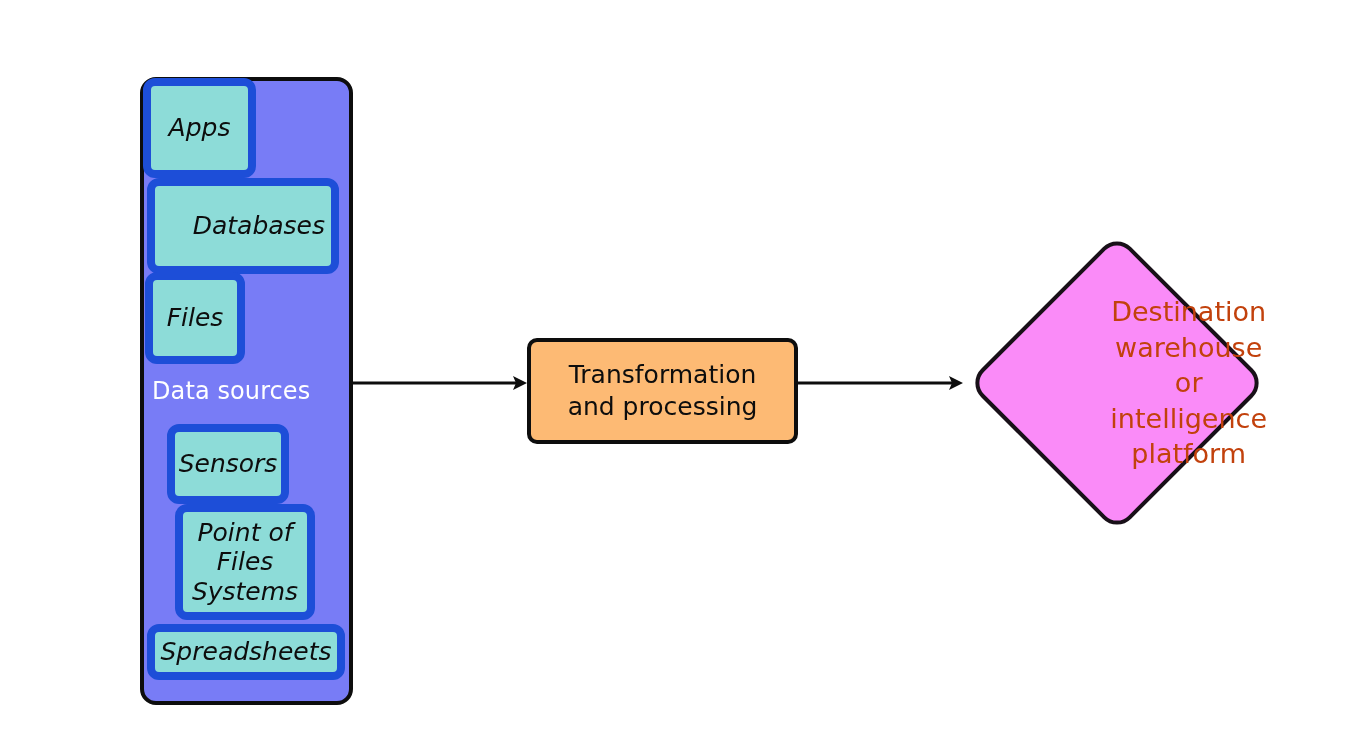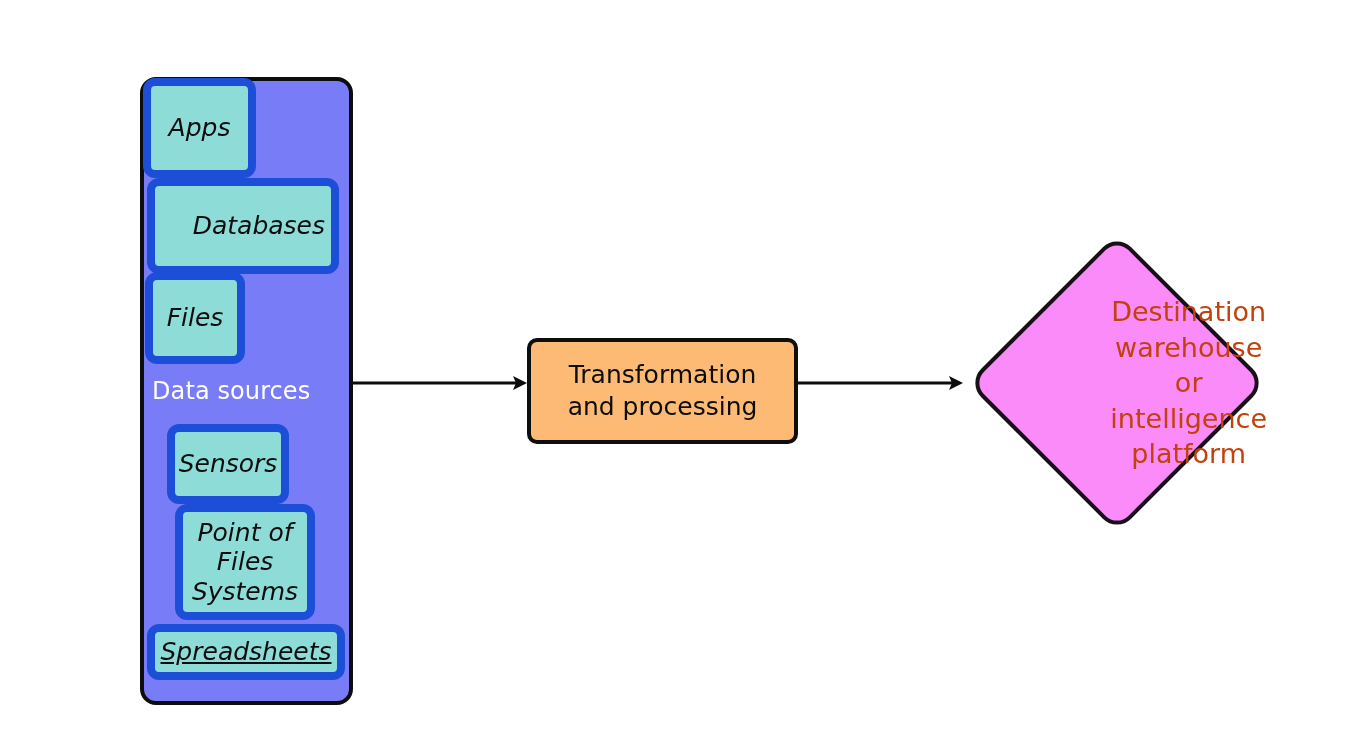--- a/index.html
+++ b/index.html
@@ -47,21 +47,21 @@
     line-height:1.18;
     padding:2px 6px;
   }
 
   .src-apps        {left:143px; top:78px;  width:113px; height:100px;}
   .src-databases   {left:147px; top:178px; width:192px; height:96px;justify-content:flex-end;}
   .src-files       {left:145px; top:272px; width:100px; height:92px;}
   .src-iot         {left:249px; top:272px; width:96px;  height:92px;}
   .src-sensors     {left:147px; top:424px; width:122px; height:80px;margin-left:20px;}
   .src-pos         {left:147px; top:504px; width:140px; height:116px;margin-left:28px;}
-  .src-spreadsheets{left:147px; top:624px; width:198px; height:56px;text-decoration:underline;}
+  .src-spreadsheets{left:147px; top:624px; width:198px; height:56px;}
   .src-pos .txt{display:block;}
 
   
   .process-box{
     position:absolute;
     left:527px;top:338px;width:271px;height:106px;
     background:#fdba74;
     border:4px solid #0d0d0d;
     border-radius:10px;
     box-sizing:border-box;

